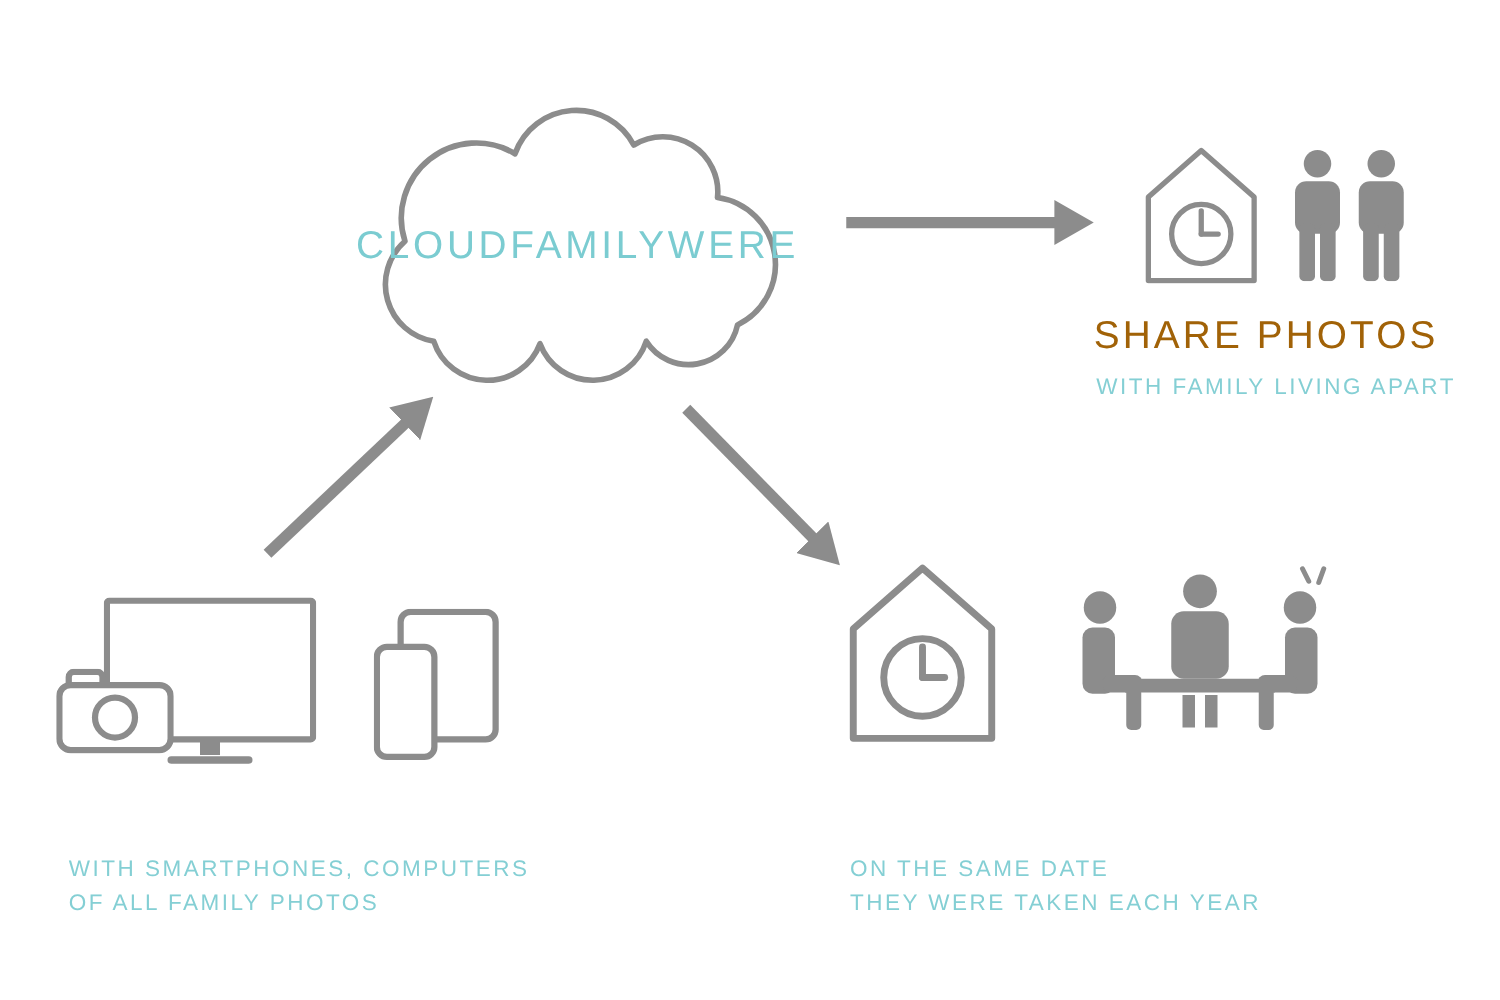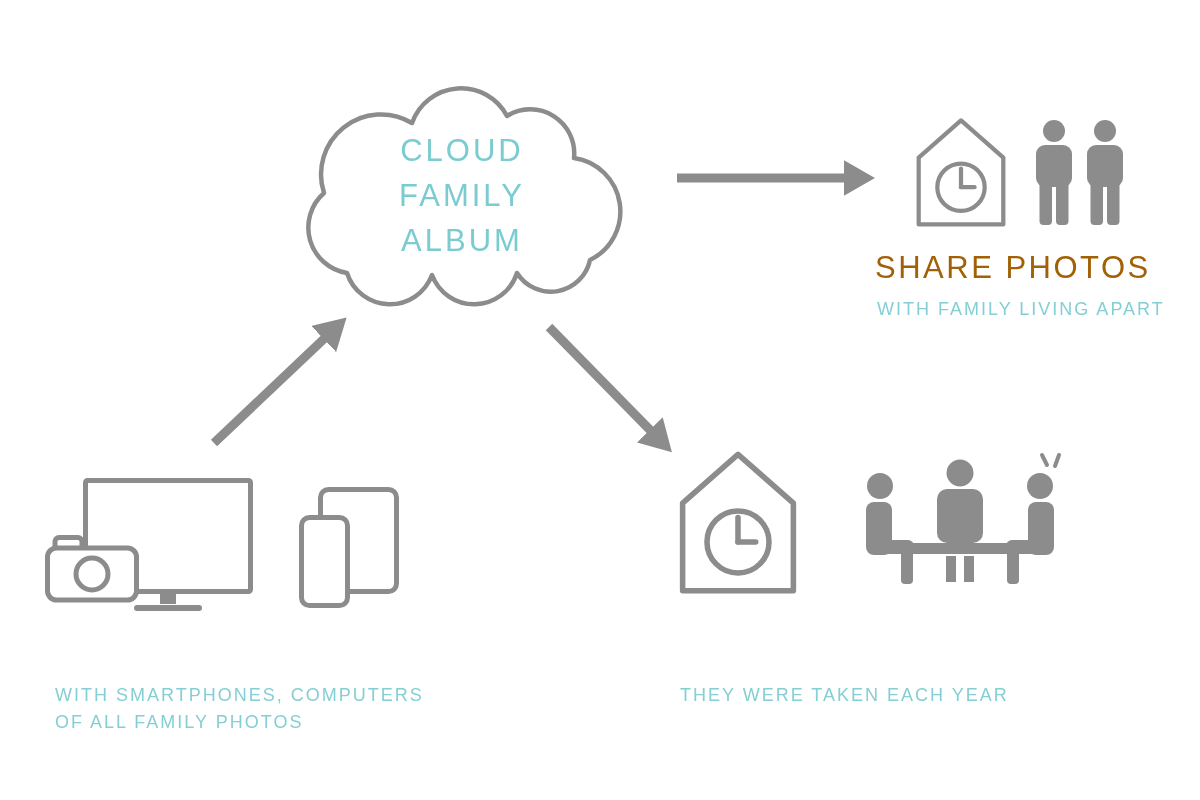--- a/index.html
+++ b/index.html
@@ -16,21 +16,21 @@
   }
   .subtitle {
     color:#84cfd4;
     font-size:18px;
     letter-spacing:2px;
     line-height:27px;
     white-space:nowrap;
     font-weight:400;
   }
   .cloud-label-box {
-    display:flex; flex-direction:column; align-items:center; justify-content:center;
+    display:flex; flex-direction:row; align-items:center; justify-content:center;
   }
   .cloud-text {
     color:#7bccd1;
     font-size:31px;
     letter-spacing:3px;
     line-height:45px;
     text-align:center;
     white-space:nowrap;
   }
   svg { display:block; }
@@ -52,21 +52,21 @@
   </svg>
 
   <svg class="abs" style="left:292px;top:78px" width="340" height="235" viewBox="0 0 340 235">
     <path d="M55,195 A46,46 0 0 1 32,115 A60,60 0 0 1 120,45 A52,52 0 0 1 215,38
              A44,44 0 0 1 282,80 A54,54 0 0 1 298,182 A40,40 0 0 1 225,195
              A45,45 0 0 1 140,197 A45,45 0 0 1 55,195 Z" fill="#ffffff" stroke="#8c8c8c" stroke-width="4.5" stroke-linejoin="round"></path>
   </svg>
   <div class="abs cloud-label-box" style="left:292px;top:78px;width:340px;height:235px">
     <div class="cloud-text">CLOUD</div>
     <div class="cloud-text">FAMILY</div>
-    <div class="cloud-text">ALBUM</div>
+    <div class="cloud-text">WERE</div>
   </div>
 
   <svg class="abs" style="left:910px;top:117px" width="102" height="110" viewBox="0 0 110 130">
     <path d="M5,127 V48 L55,4 L105,48 V127 Z" fill="#ffffff" stroke="#8c8c8c" stroke-width="5" stroke-linejoin="round"></path>
     <circle cx="55" cy="83" r="28" fill="#ffffff" stroke="#8c8c8c" stroke-width="5"></circle>
     <line x1="55" y1="83" x2="55" y2="61" stroke="#8c8c8c" stroke-width="5" stroke-linecap="round"></line>
     <line x1="55" y1="83" x2="71" y2="83" stroke="#8c8c8c" stroke-width="5" stroke-linecap="round"></line>
   </svg>
   <div class="abs" style="left:1032px;top:119px;display:flex;gap:7px">
     <svg width="44" height="106" viewBox="0 0 44 106">
@@ -125,16 +125,17 @@
       <rect x="44" y="91" width="120" height="11"></rect>
       <rect x="90" y="104" width="10" height="26"></rect>
       <rect x="108" y="104" width="10" height="26"></rect>
     </g>
     <g stroke="#8c8c8c" stroke-width="4" stroke-linecap="round">
       <line x1="191" y1="13" x2="186" y2="3"></line>
       <line x1="199" y1="14" x2="203" y2="3"></line>
     </g>
   </svg>
   <div class="abs" style="left:680px;top:682px">
+    <div class="subtitle">ON THE SAME DATE</div>
     <div class="subtitle">THEY WERE TAKEN EACH YEAR</div>
   </div>
 
 </div>
 
 </body></html>

